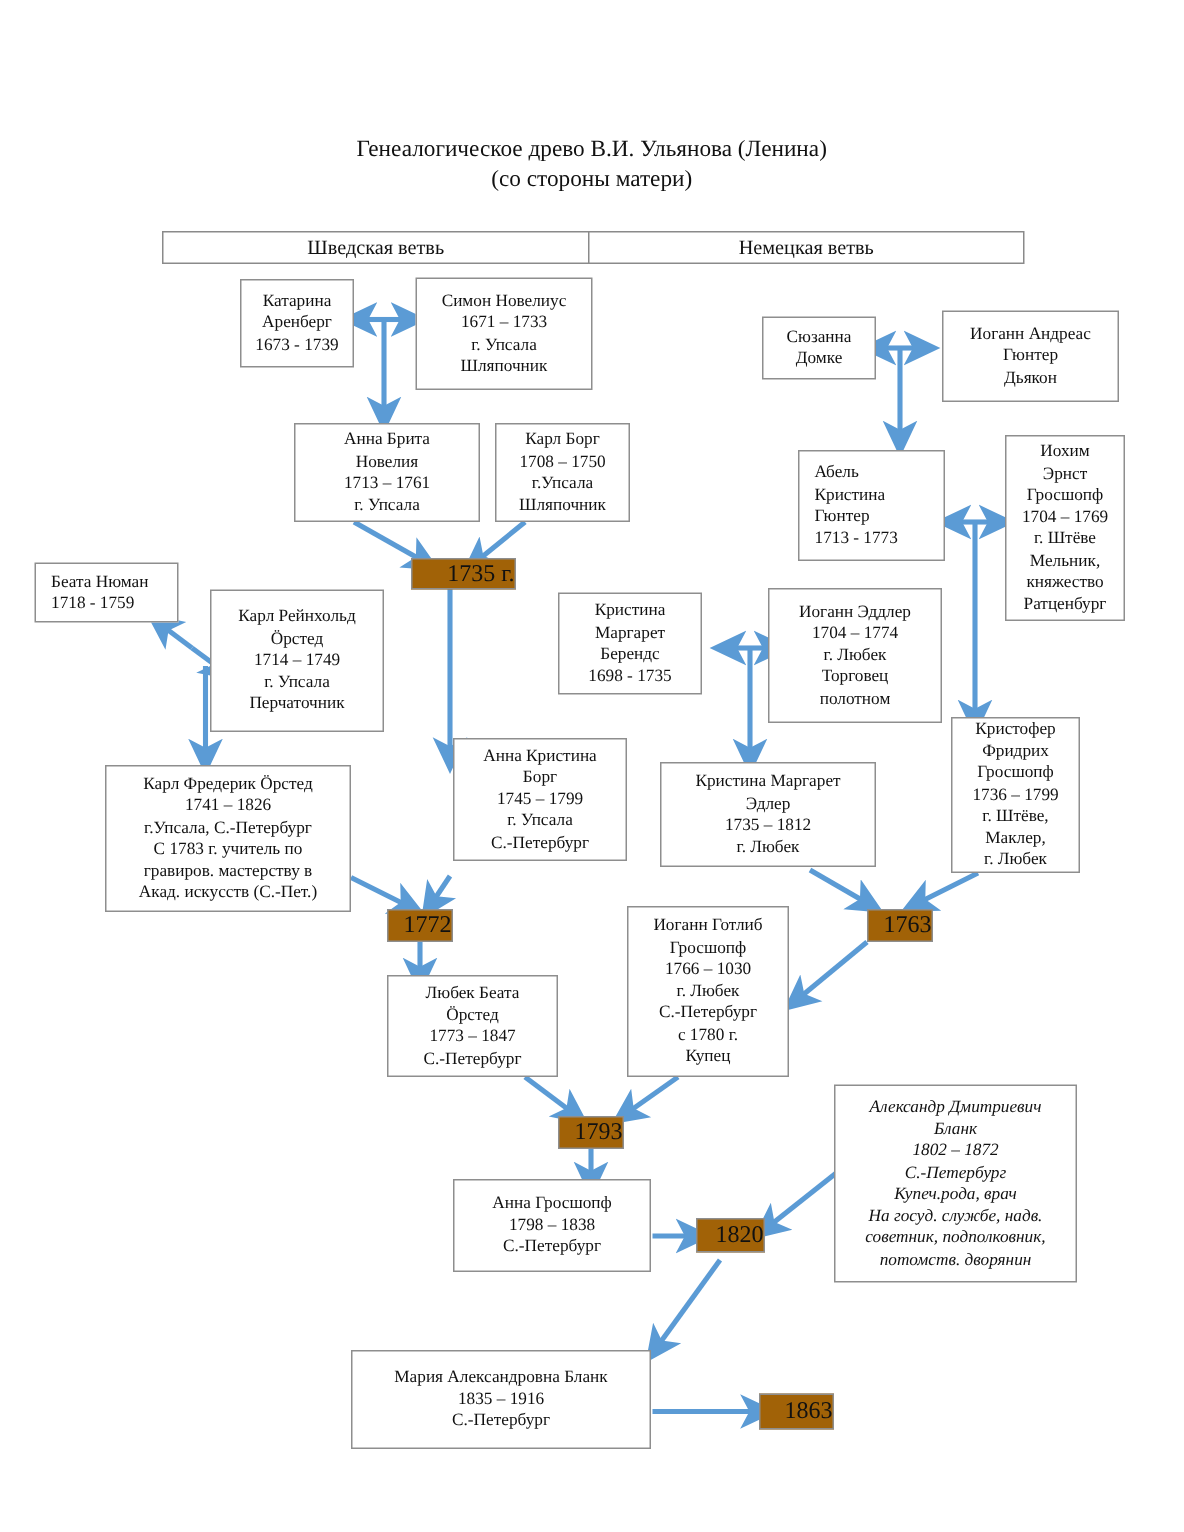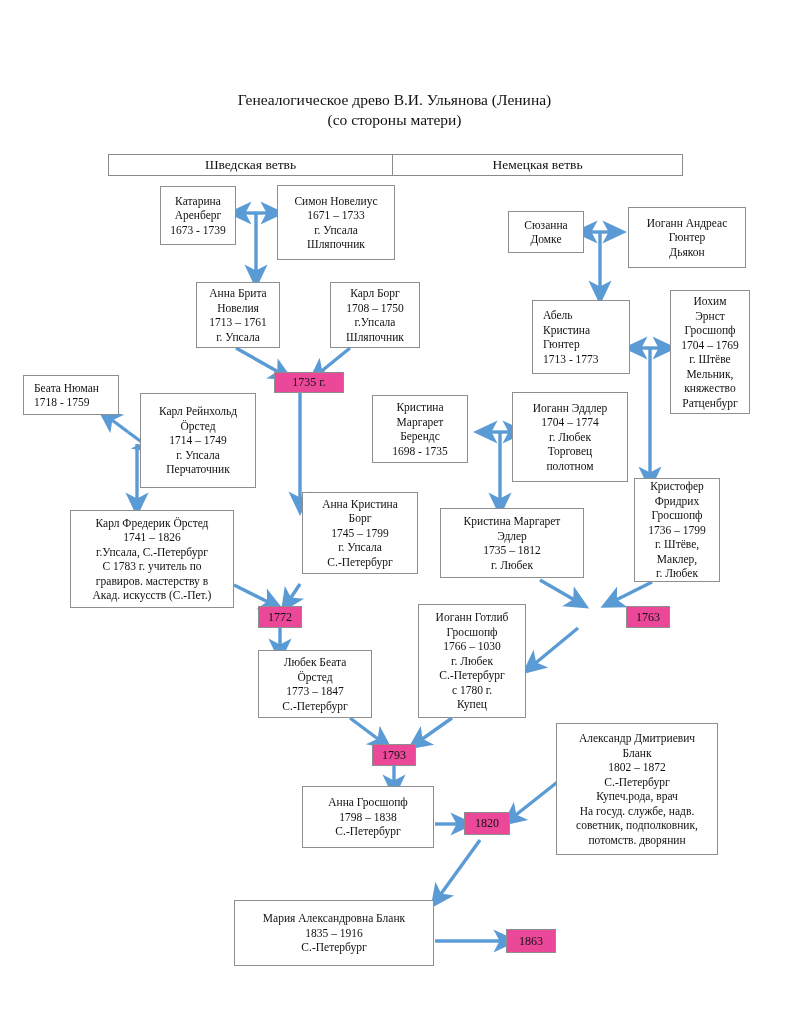--- a/index.html
+++ b/index.html
@@ -15,23 +15,23 @@
   .branch-bar{position:absolute;border:1px solid #8a8a8a;background:#fff;
               display:flex;align-items:center;justify-content:center;
               font-size:13.5px;color:#111;box-sizing:border-box;}
 
   
   .node{position:absolute;border:1px solid #8e8e8e;background:#fff;box-sizing:border-box;
         display:flex;flex-direction:column;align-items:center;justify-content:center;
         font-size:11.5px;line-height:14.5px;color:#111;text-align:center;padding:3px 4px;}
   .node.left{align-items:flex-start;text-align:left;padding-left:10px;}
   .node .ln{display:block;white-space:nowrap;}
-  .event{position:absolute;border:1px solid #8e8e8e;background:#ec4899;box-sizing:border-box;
-         display:flex;align-items:center;justify-content:center;
-         font-size:12px;color:#111;}
+  .event{position:absolute;border:1px solid #8e8e8e;background:#a16207;box-sizing:border-box;
+         display:flex;align-items:center;justify-content:flex-end;
+         font-size:16px;color:#111;}
 
   
   #arrows{position:absolute;left:0;top:0;width:789px;height:1021px;pointer-events:none;}
 </style>
 </head>
 <body>
 
 <div id="page">
 
   <div id="title">
@@ -129,21 +129,21 @@
     <span class="ln">Сюзанна</span>
     <span class="ln">Домке</span>
   </div>
 
   <div class="node" style="left:628px;top:207px;width:118px;height:61px;">
     <span class="ln">Иоганн Андреас</span>
     <span class="ln">Гюнтер</span>
     <span class="ln">Дьякон</span>
   </div>
 
-  <div class="node" style="left:196px;top:282px;width:84px;height:66px;">
+  <div class="node" style="left:196px;top:282px;width:124px;height:66px;">
     <span class="ln">Анна Брита</span>
     <span class="ln">Новелия</span>
     <span class="ln">1713 – 1761</span>
     <span class="ln">г. Упсала</span>
   </div>
 
   <div class="node" style="left:330px;top:282px;width:90px;height:66px;">
     <span class="ln">Карл Борг</span>
     <span class="ln">1708 – 1750</span>
     <span class="ln">г.Упсала</span>
@@ -230,42 +230,42 @@
   <div class="node" style="left:440px;top:508px;width:144px;height:70px;">
     <span class="ln">Кристина Маргарет</span>
     <span class="ln">Эдлер</span>
     <span class="ln">1735 – 1812</span>
     <span class="ln">г. Любек</span>
   </div>
 
   <div class="event" style="left:258px;top:606px;width:44px;height:22px;">
     <span>1772</span>
   </div>
-  <div class="event" style="left:578px;top:606px;width:44px;height:22px;margin-left:48px;">
+  <div class="event" style="left:578px;top:606px;width:44px;height:22px;">
     <span>1763</span>
   </div>
 
   <div class="node" style="left:258px;top:650px;width:114px;height:68px;">
     <span class="ln">Любек Беата</span>
     <span class="ln">Öрстед</span>
     <span class="ln">1773 – 1847</span>
     <span class="ln">С.-Петербург</span>
   </div>
 
   <div class="node" style="left:418px;top:604px;width:108px;height:114px;">
     <span class="ln">Иоганн Готлиб</span>
     <span class="ln">Гросшопф</span>
     <span class="ln">1766 – 1030</span>
     <span class="ln">г. Любек</span>
     <span class="ln">С.-Петербург</span>
     <span class="ln">с 1780 г.</span>
     <span class="ln">Купец</span>
   </div>
 
-  <div class="node" style="left:556px;top:723px;width:162px;height:132px;">
+  <div class="node" style="left:556px;top:723px;width:162px;height:132px;font-style:italic;">
     <span class="ln">Александр Дмитриевич</span>
     <span class="ln">Бланк</span>
     <span class="ln">1802 – 1872</span>
     <span class="ln">С.-Петербург</span>
     <span class="ln">Купеч.рода, врач</span>
     <span class="ln">На госуд. службе, надв.</span>
     <span class="ln">советник, подполковник,</span>
     <span class="ln">потомств. дворянин</span>
   </div>
 

